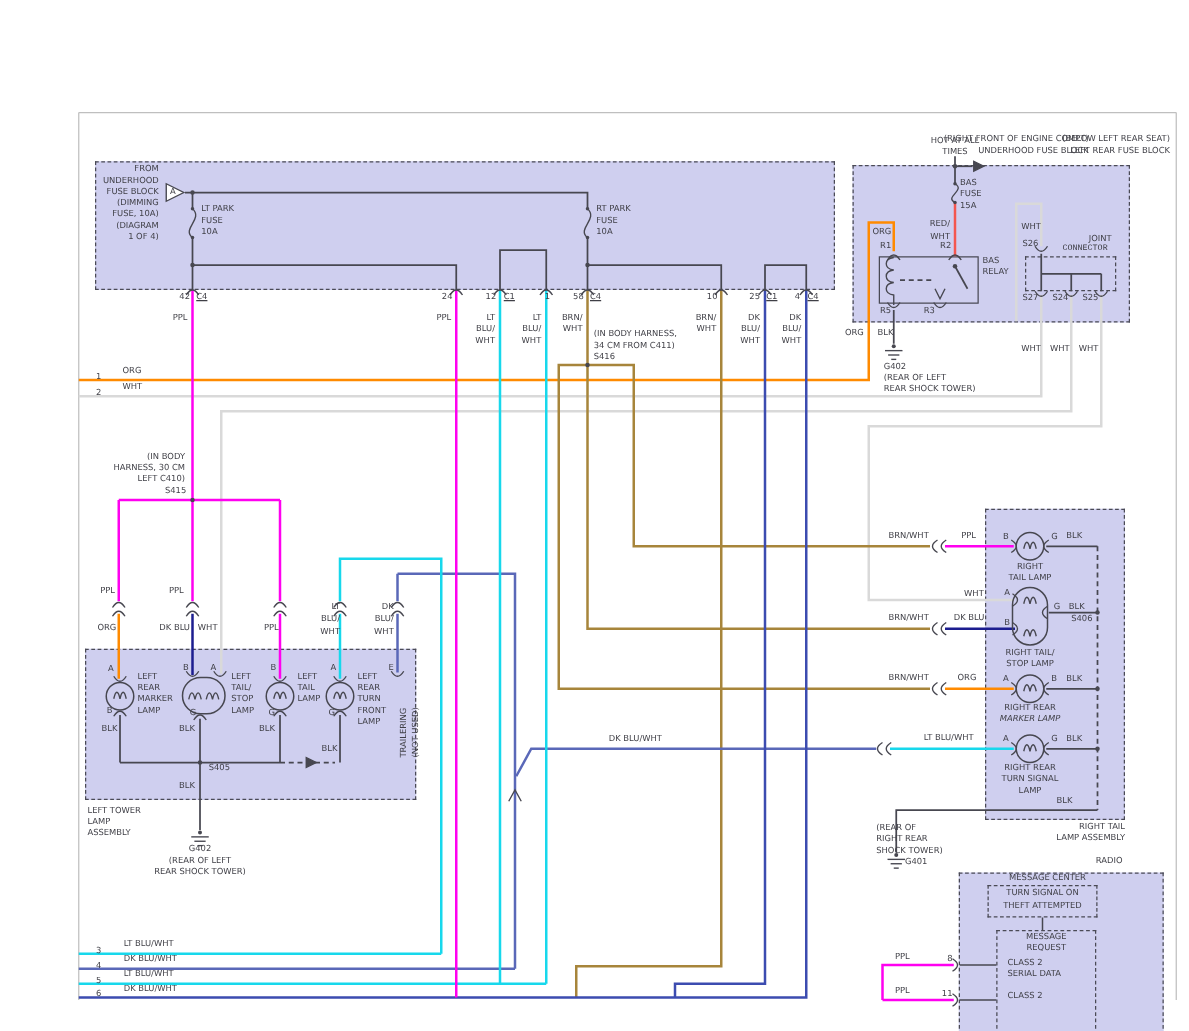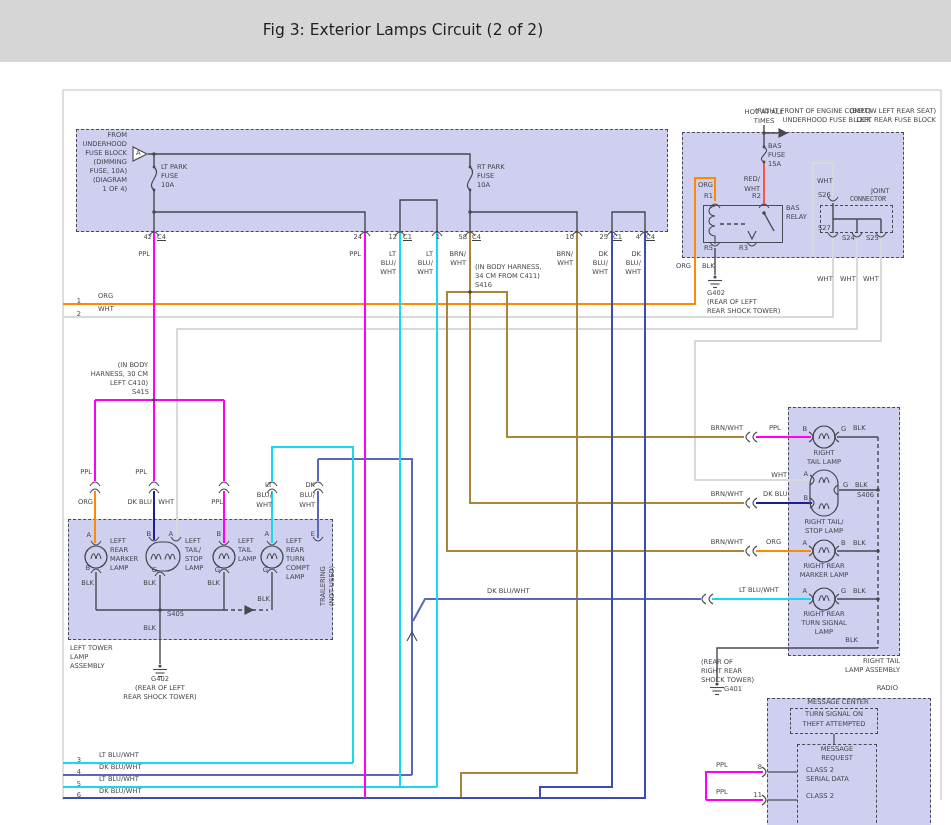--- a/index.html
+++ b/index.html
@@ -13,23 +13,20 @@
   .lbl{position:absolute;font-size:6.7px;line-height:7px;color:#3f3f46;white-space:nowrap;}
   svg{position:absolute;left:0;top:0;}
   #boxlayer{position:absolute;left:0;top:0;z-index:1;}
   #svg-layer{z-index:2;}
   #labellayer{position:absolute;left:0;top:0;z-index:3;}
 </style>
 </head>
 <body>
 
 <div id="stage">
-  <div id="titlebar">
-    <span id="titletext">Fig 3: Exterior Lamps Circuit (2 of 2)</span>
-  </div>
   <div id="boxlayer">
       <div class="box" style="left: 76px; top: 129px; width: 592px; height: 103px; border: 1.6px dashed rgb(74, 74, 85); background: rgb(207, 207, 239);"></div>
       <div class="box" style="left: 682px; top: 132px; width: 222px; height: 126px; border: 1.6px dashed rgb(74, 74, 85); background: rgb(207, 207, 239);"></div>
       <div class="box" style="left: 820px; top: 205px; width: 73px; height: 28px; border: 1.6px dashed rgb(74, 74, 85); background: transparent;"></div>
       <div class="box" style="left: 703px; top: 205px; width: 80px; height: 38px; border: 1.2px solid rgb(74, 74, 85); background: transparent;"></div>
       <div class="box" style="left: 68px; top: 519px; width: 265px; height: 121px; border: 1.6px dashed rgb(74, 74, 85); background: rgb(207, 207, 239);"></div>
       <div class="box" style="left: 788px; top: 407px; width: 112px; height: 249px; border: 1.6px dashed rgb(74, 74, 85); background: rgb(207, 207, 239);"></div>
       <div class="box" style="left: 767px; top: 698px; width: 164px; height: 130px; border: 1.6px dashed rgb(74, 74, 85); background: rgb(207, 207, 239);"></div>
       <div class="box" style="left: 790px; top: 708px; width: 88px; height: 26px; border: 1.6px dashed rgb(74, 74, 85); background: transparent;"></div>
       <div class="box" style="left: 797px; top: 744px; width: 80px; height: 84px; border: 1.6px dashed rgb(74, 74, 85); background: transparent;"></div>
@@ -252,21 +249,21 @@
       <div class="lbl" style="left: 713px; top: 193px; transform: translateX(-100%);">R1</div>
       <div class="lbl" style="left: 761px; top: 193px; transform: translateX(-100%);">R2</div>
       <div class="lbl" style="left: 786px; top: 205px;">BAS</div>
       <div class="lbl" style="left: 786px; top: 214px;">RELAY</div>
       <div class="lbl" style="left: 704px; top: 245px;">R5</div>
       <div class="lbl" style="left: 739px; top: 245px;">R3</div>
       <div class="lbl" style="left: 817px; top: 178px;">WHT</div>
       <div class="lbl" style="left: 818px; top: 192px;">S26</div>
       <div class="lbl" style="left: 871px; top: 188px;">JOINT</div>
       <div class="lbl" style="left: 850px; top: 196px; font-family: Liberation Mono, monospace;">CONNECTOR</div>
-      <div class="lbl" style="left: 818px; top: 225px;">S27</div>
+      <div class="lbl" style="left: 818px; top: 235px;">S27</div>
       <div class="lbl" style="left: 842px; top: 235px;">S24</div>
       <div class="lbl" style="left: 866px; top: 235px;">S25</div>
       <div class="lbl" style="left: 691px; top: 263px; transform: translateX(-100%);">ORG</div>
       <div class="lbl" style="left: 702px; top: 263px;">BLK</div>
       <div class="lbl" style="left: 817px; top: 276px;">WHT</div>
       <div class="lbl" style="left: 840px; top: 276px;">WHT</div>
       <div class="lbl" style="left: 863px; top: 276px;">WHT</div>
       <div class="lbl" style="left: 707px; top: 290px;">G402</div>
       <div class="lbl" style="left: 707px; top: 299px;">(REAR OF LEFT</div>
       <div class="lbl" style="left: 707px; top: 308px;">REAR SHOCK TOWER)</div>
@@ -340,21 +337,21 @@
       <div class="lbl" style="left: 221px; top: 531px; transform: translateX(-100%);">B</div>
       <div class="lbl" style="left: 220px; top: 567px; transform: translateX(-100%);">G</div>
       <div class="lbl" style="left: 238px; top: 538px;">LEFT</div>
       <div class="lbl" style="left: 238px; top: 547px;">TAIL</div>
       <div class="lbl" style="left: 238px; top: 556px;">LAMP</div>
       <div class="lbl" style="left: 269px; top: 531px; transform: translateX(-100%);">A</div>
       <div class="lbl" style="left: 268px; top: 567px; transform: translateX(-100%);">G</div>
       <div class="lbl" style="left: 286px; top: 538px;">LEFT</div>
       <div class="lbl" style="left: 286px; top: 547px;">REAR</div>
       <div class="lbl" style="left: 286px; top: 556px;">TURN</div>
-      <div class="lbl" style="left: 286px; top: 565px;">COMPT</div>
+      <div class="lbl" style="left: 286px; top: 565px;">FRONT</div>
       <div class="lbl" style="left: 286px; top: 574px;">LAMP</div>
       <div class="lbl" style="left: 315px; top: 531px; transform: translateX(-100%);">E</div>
       <div class="lbl" style="left: 320px; top: 606px; transform-origin: 0px 0px; transform: rotate(-90deg);">TRAILERING</div>
       <div class="lbl" style="left: 329px; top: 606px; transform-origin: 0px 0px; transform: rotate(-90deg);">(NOT USED)</div>
       <div class="lbl" style="left: 94px; top: 580px; transform: translateX(-100%);">BLK</div>
       <div class="lbl" style="left: 156px; top: 580px; transform: translateX(-100%);">BLK</div>
       <div class="lbl" style="left: 220px; top: 580px; transform: translateX(-100%);">BLK</div>
       <div class="lbl" style="left: 270px; top: 596px; transform: translateX(-100%);">BLK</div>
       <div class="lbl" style="left: 167px; top: 611px;">S405</div>
       <div class="lbl" style="left: 156px; top: 625px; transform: translateX(-100%);">BLK</div>
@@ -382,21 +379,21 @@
       <div class="lbl" style="left: 808px; top: 495px; transform: translateX(-100%);">B</div>
       <div class="lbl" style="left: 843px; top: 482px;">G</div>
       <div class="lbl" style="left: 855px; top: 482px;">BLK</div>
       <div class="lbl" style="left: 857px; top: 492px;">S406</div>
       <div class="lbl" style="left: 824px; top: 519px; transform: translateX(-50%);">RIGHT TAIL/</div>
       <div class="lbl" style="left: 824px; top: 528px; transform: translateX(-50%);">STOP LAMP</div>
       <div class="lbl" style="left: 807px; top: 540px; transform: translateX(-100%);">A</div>
       <div class="lbl" style="left: 841px; top: 540px;">B</div>
       <div class="lbl" style="left: 853px; top: 540px;">BLK</div>
       <div class="lbl" style="left: 824px; top: 563px; transform: translateX(-50%);">RIGHT REAR</div>
-      <div class="lbl" style="left: 824px; top: 572px; transform: translateX(-50%);">MARKER LAMP</div>
+      <div class="lbl" style="left: 824px; top: 572px; transform: translateX(-50%); font-style: italic;">MARKER LAMP</div>
       <div class="lbl" style="left: 807px; top: 588px; transform: translateX(-100%);">A</div>
       <div class="lbl" style="left: 841px; top: 588px;">G</div>
       <div class="lbl" style="left: 853px; top: 588px;">BLK</div>
       <div class="lbl" style="left: 824px; top: 611px; transform: translateX(-50%);">RIGHT REAR</div>
       <div class="lbl" style="left: 824px; top: 620px; transform: translateX(-50%);">TURN SIGNAL</div>
       <div class="lbl" style="left: 824px; top: 629px; transform: translateX(-50%);">LAMP</div>
       <div class="lbl" style="left: 858px; top: 637px; transform: translateX(-100%);">BLK</div>
       <div class="lbl" style="left: 701px; top: 659px;">(REAR OF</div>
       <div class="lbl" style="left: 701px; top: 668px;">RIGHT REAR</div>
       <div class="lbl" style="left: 701px; top: 677px;">SHOCK TOWER)</div>

